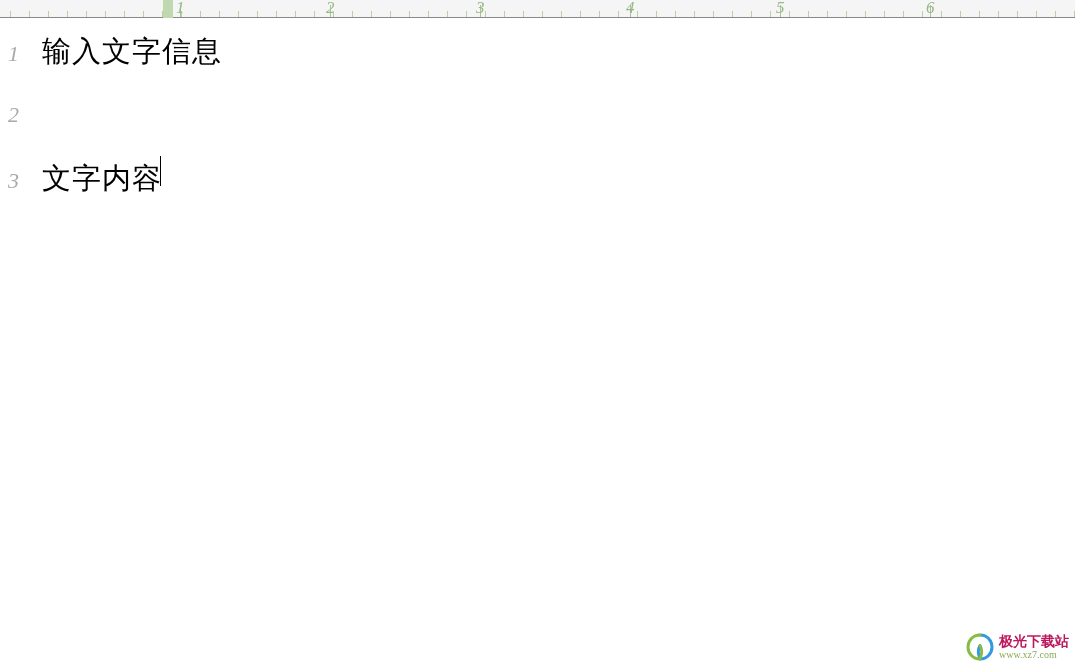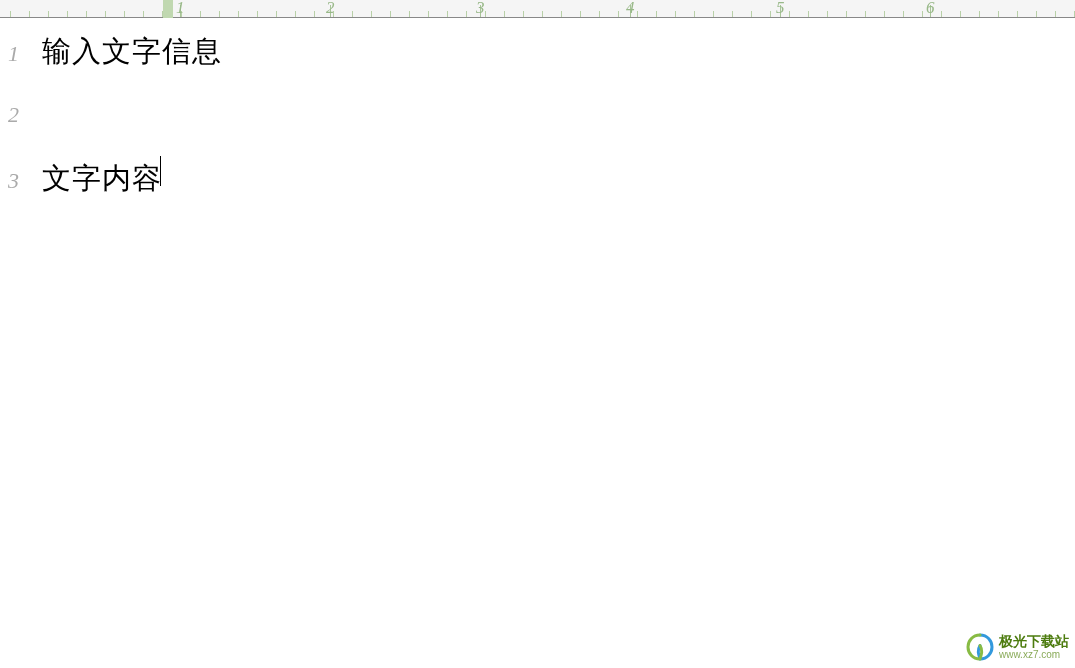--- a/index.html
+++ b/index.html
@@ -124,29 +124,29 @@
       position: relative;
     }
     .watermark-icon svg { width: 100%; height: 100%; }
     .watermark-text {
       display: flex;
       flex-direction: column;
       line-height: 1.1;
     }
     .watermark-title {
       font-size: 14px;
-      color: #4d7c0f;
+      color: #be185d;
       font-weight: bold;
       font-family: "Microsoft YaHei", sans-serif;
       font-style: normal;
     }
     .watermark-url {
       font-size: 10px;
       color: #8aab5a;
-      font-family: Liberation Sans, sans-serif;
+      font-family: Liberation Serif, serif;
       font-style: normal;
     }
   </style>
 </head>
 <body>
 
 <div class="ruler">
   <div class="ruler-ticks" id="ruler-ticks">
       <div class="ruler-tick-minor" style="left: 10px;"></div>
       <div class="ruler-tick-minor" style="left: 29px;"></div>

